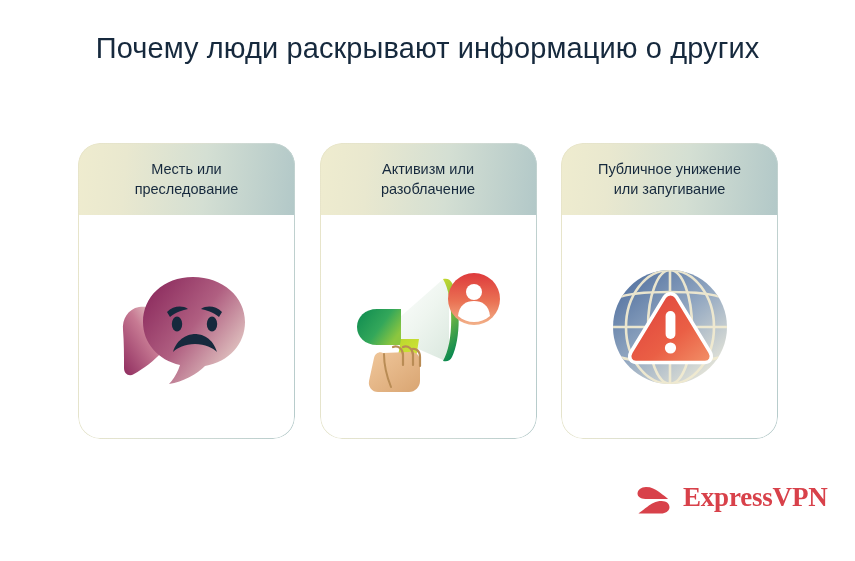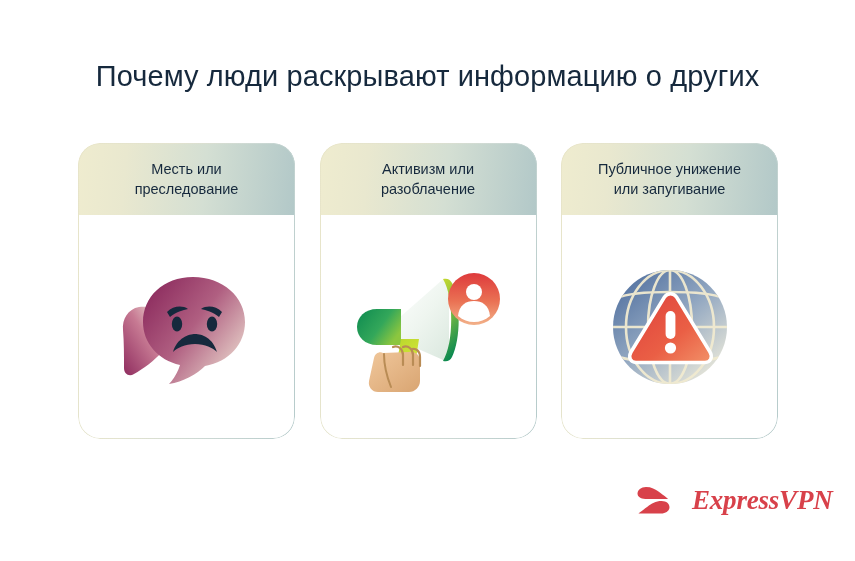--- a/index.html
+++ b/index.html
@@ -18,21 +18,21 @@
   .page {
     position: relative;
     width: 855px;
     height: 561px;
   }
 
   
   .title {
     position: absolute;
     left: 0;
-    top: 60px;
+    top: 32px;
     width: 855px;
     text-align: center;
     font-size: 29px;
     font-weight: 400;
     color: #16293d;
     letter-spacing: 0.1px;
     white-space: nowrap;
   }
 
   
@@ -108,23 +108,22 @@
     justify-content: center;
   }
   .icon-wrap svg { display: block; }
 
   
   .logo {
     position: absolute;
     left: 637px;
     top: 484px;
     display: flex;
-    align-items: center;
-    gap: 18px;
-    font-style: italic;
+    align-items: flex-start;
+    gap: 9px;
   }
   .logo-mark { display: block; }
   .logo-text {
     font-family: "Liberation Serif", serif;
     font-size: 27px;
     font-weight: 700;
     color: #d8414a;
     letter-spacing: -0.2px;
     line-height: 1;
   }

